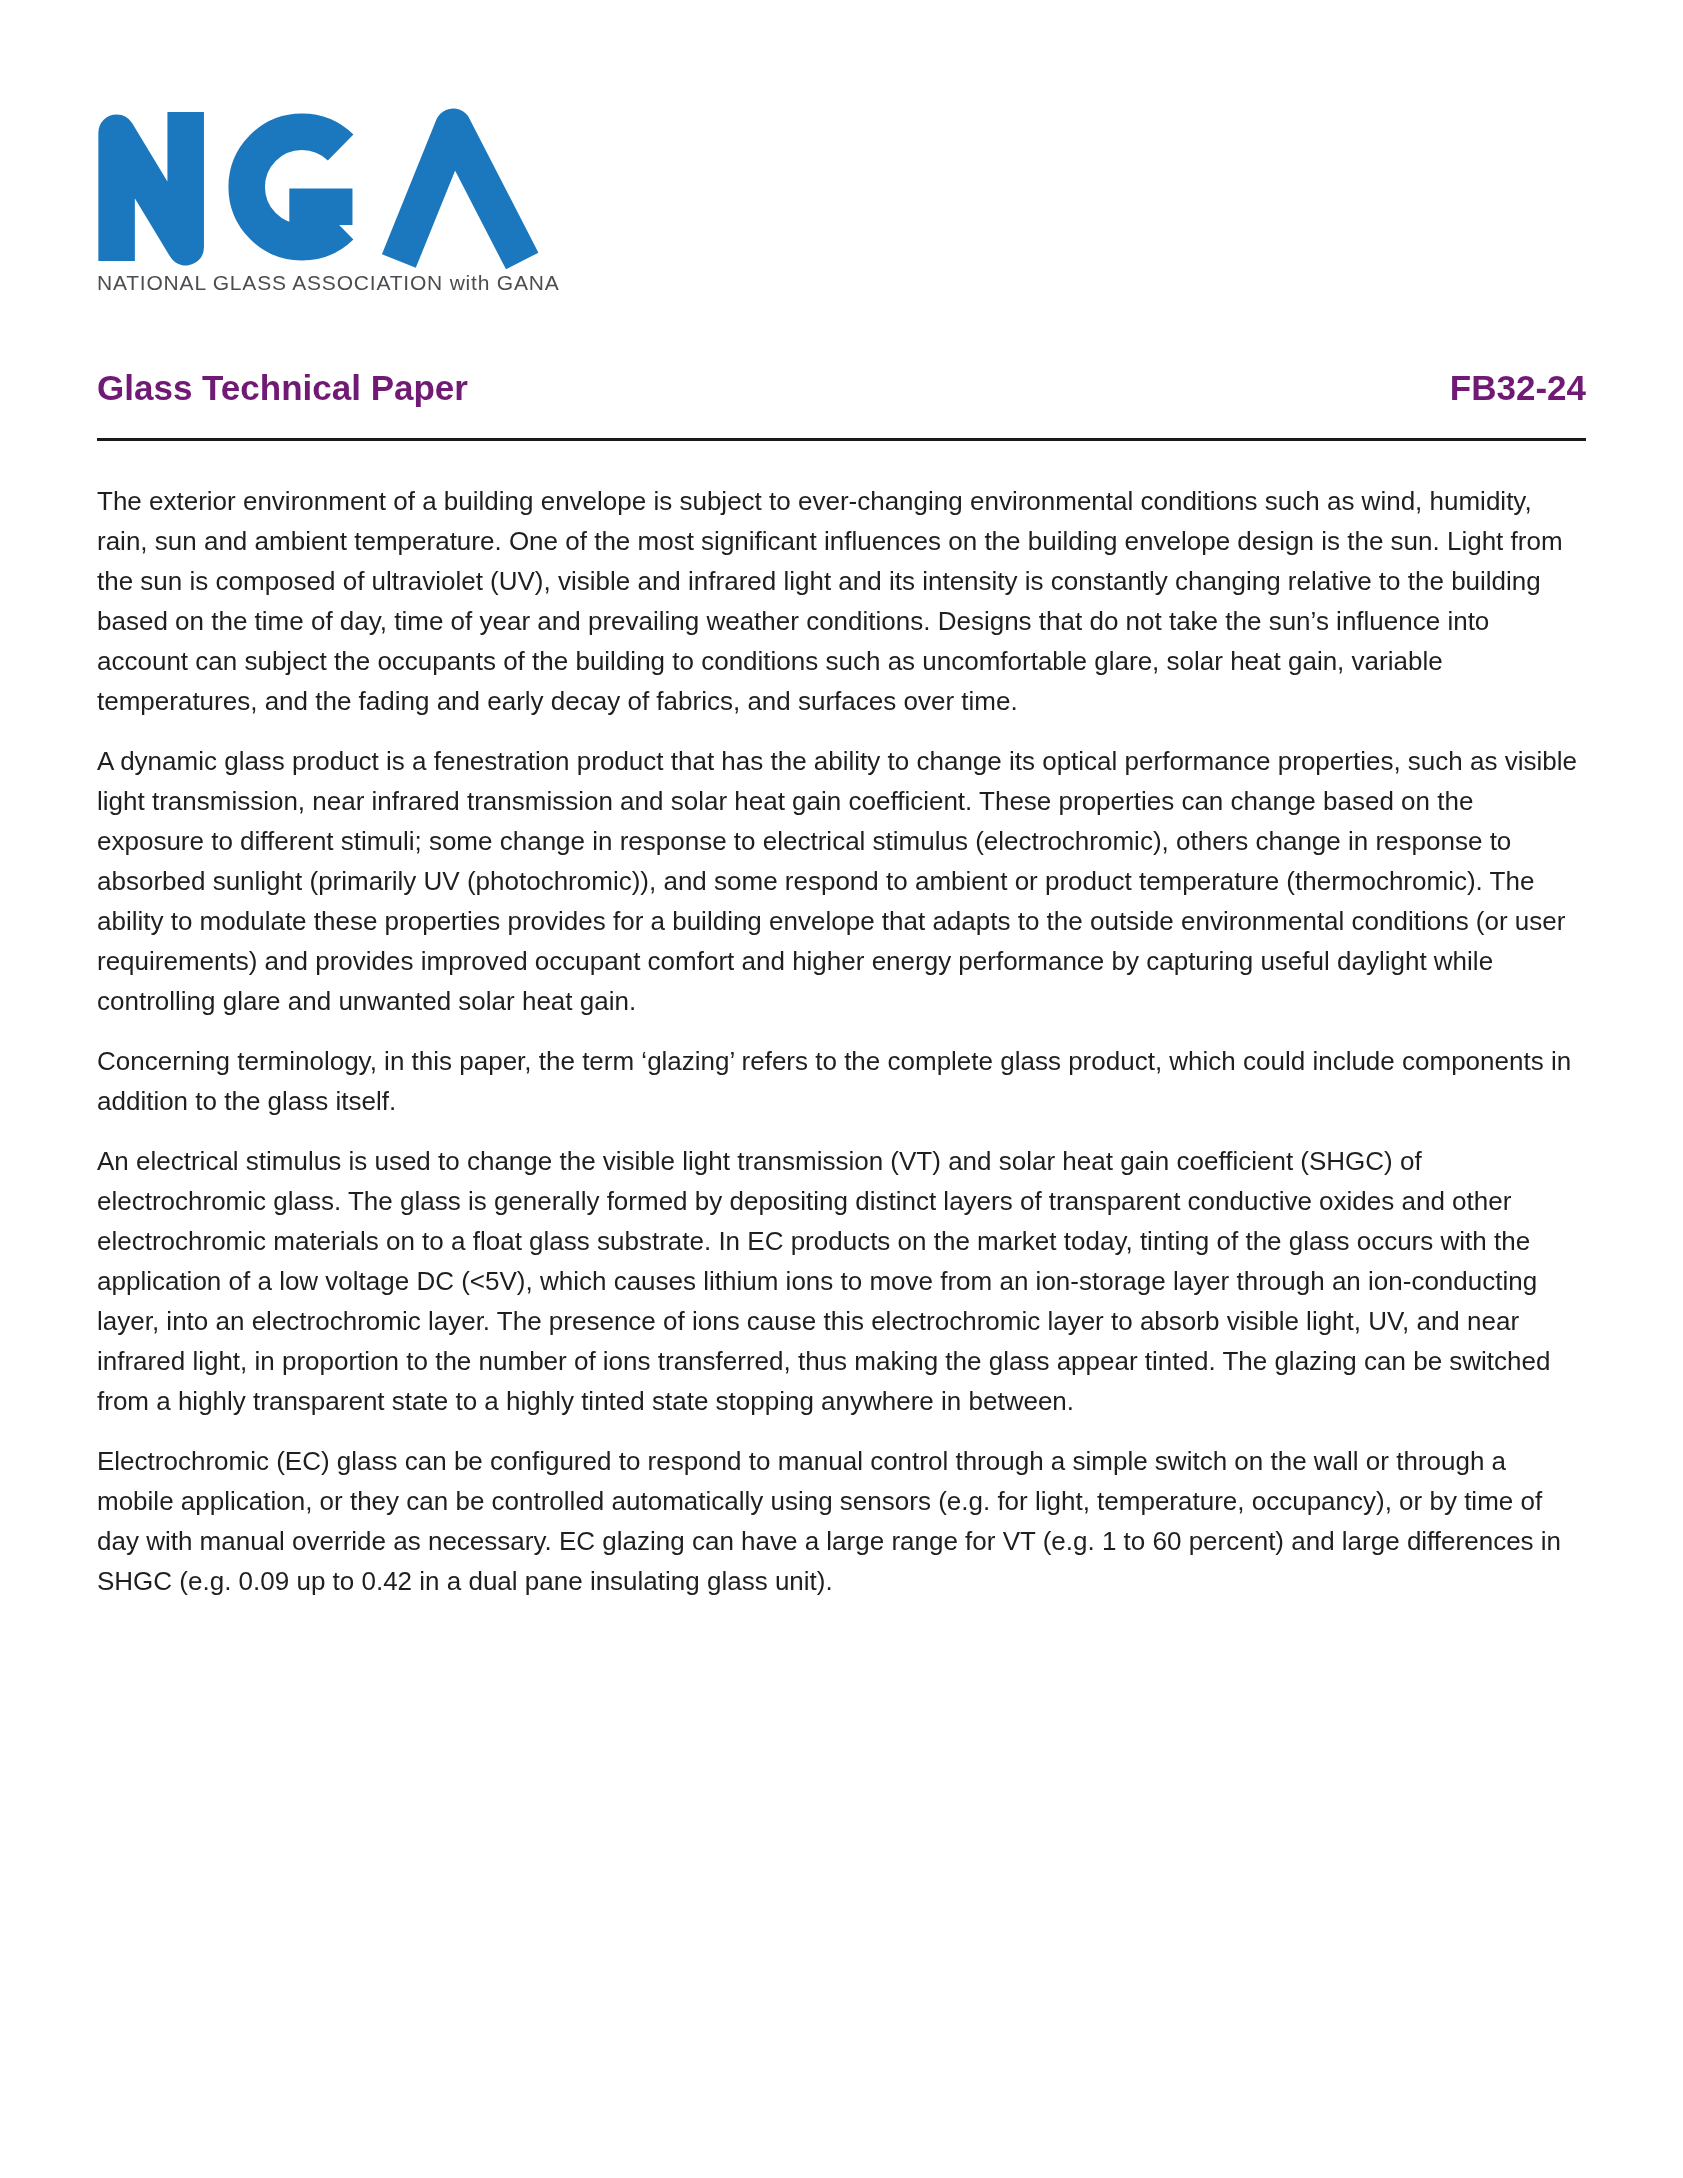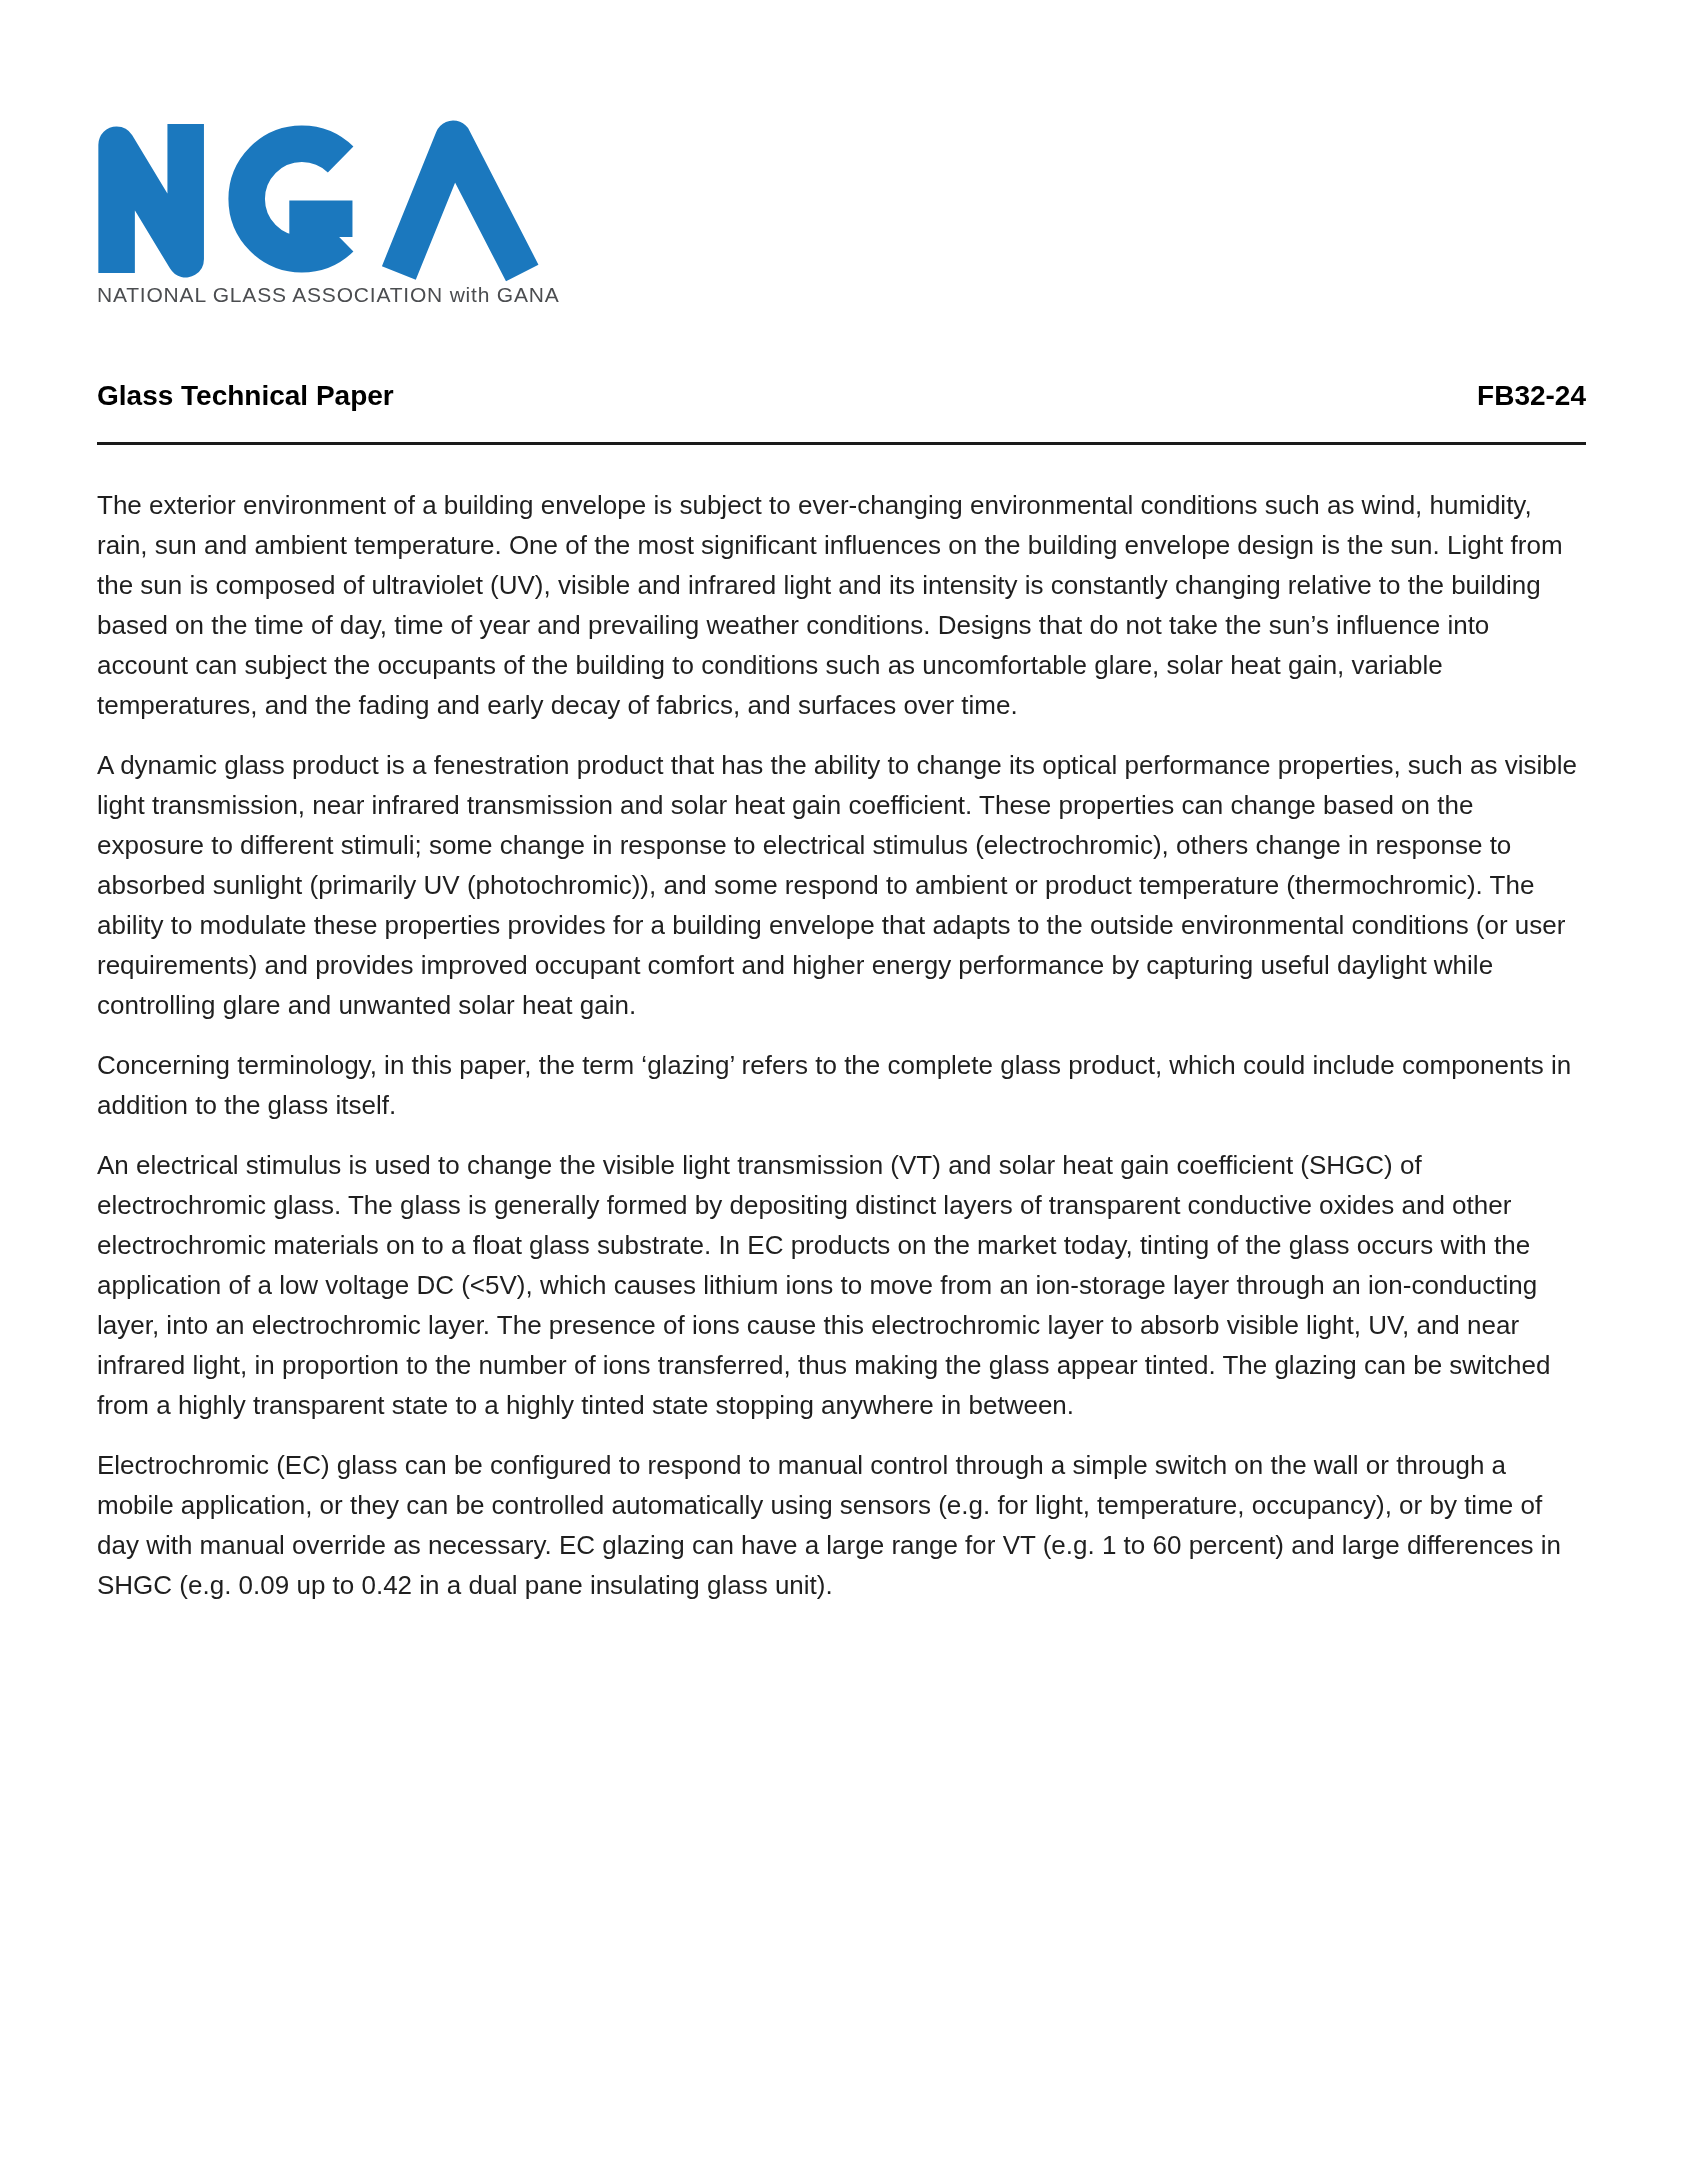--- a/index.html
+++ b/index.html
@@ -3,40 +3,39 @@
 <meta charset="utf-8">
 <style>
   html,body{margin:0;padding:0;background:#ffffff;}
   .page{
     position:relative;
     width:1683px;height:1944px;
     background:#ffffff;
     font-family:"Liberation Sans", sans-serif;
     color:#1f1f1f;
     overflow:hidden;
-    margin-top:12px;
   }
   .content{position:absolute;left:97px;right:97px;top:0;}
 
   
   .logo-block{margin-top:111px;width:446px;}
   .logo-mark{display:block;overflow:visible;}
   .logo-tagline{
     margin-top:10px;
     font-size:21px;
     letter-spacing:0.8px;
     color:#4b4d50;
     white-space:nowrap;
   }
 
   
   .doc-header{
     display:flex;justify-content:space-between;align-items:baseline;
     margin-top:73px;
-    font-size:28px;font-weight:700;color:#000000;
+    font-size:35px;font-weight:700;color:#701a75;
   }
   .rule{border:none;border-top:3px solid #1a1a1a;margin:30px 0 0 0;}
 
   
   .doc-title{
     margin:61px 0 0 0;
     font-size:45px;line-height:53px;
     font-weight:700;color:#161616;
     letter-spacing:-0.3px;
   }

